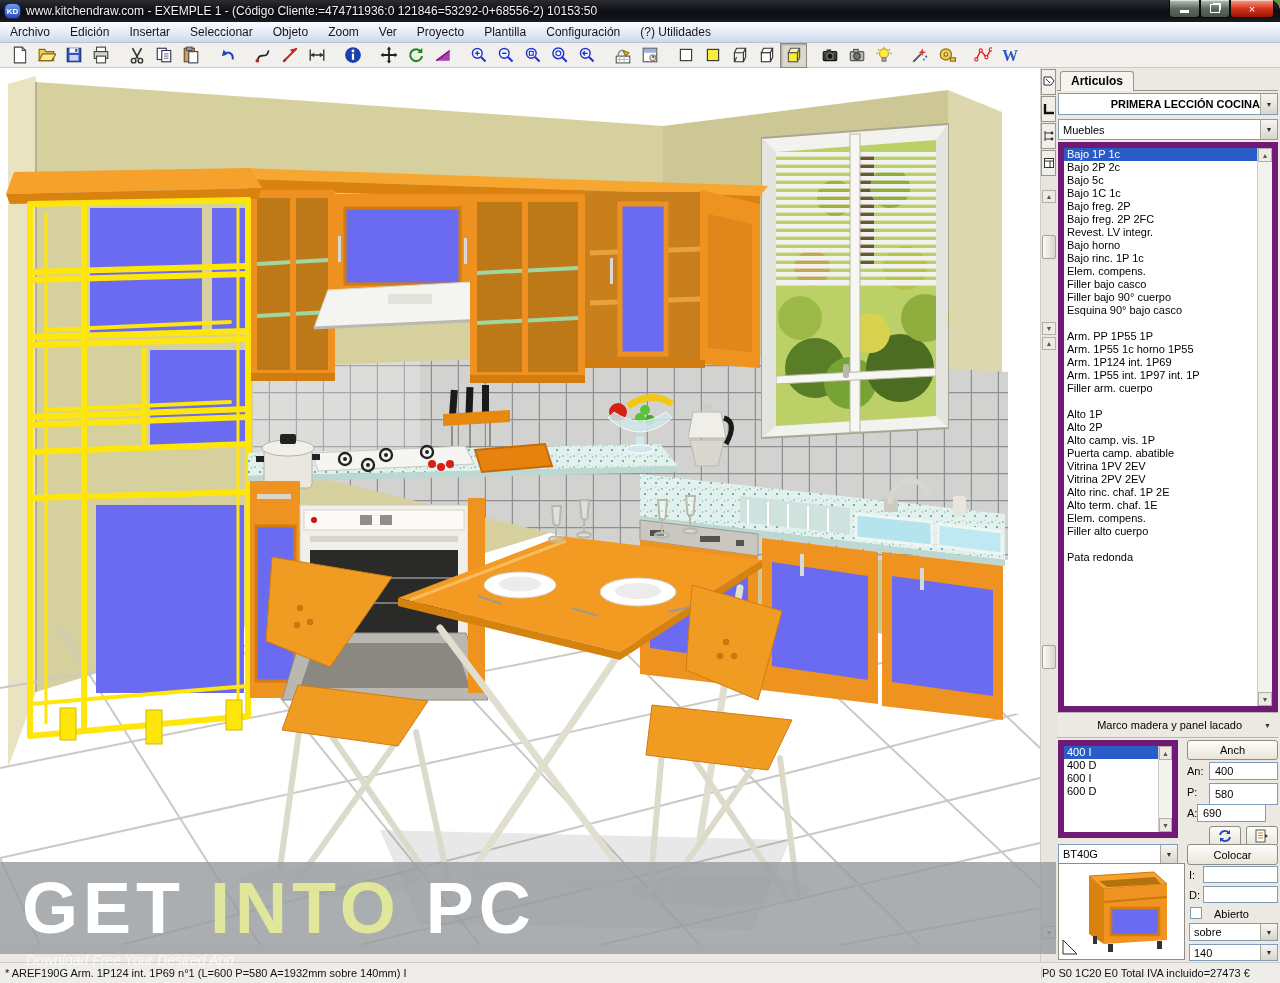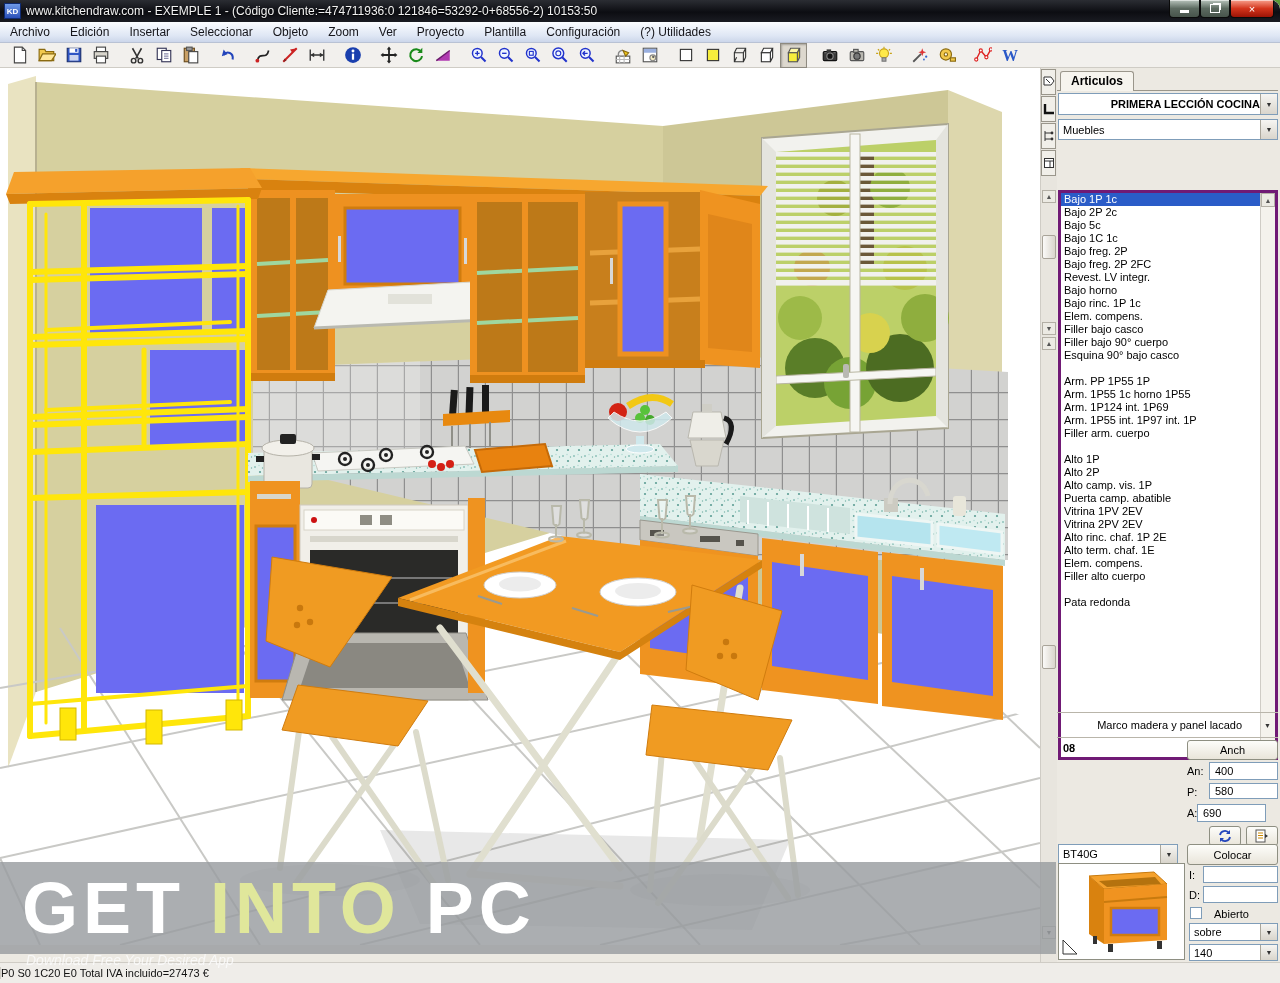--- a/index.html
+++ b/index.html
@@ -4,21 +4,21 @@
 <style>
   html,body{margin:0;padding:0;}
   body{width:1280px;height:983px;overflow:hidden;background:linear-gradient(120deg,#2f6b1f,#6fae43);
        font-family:"Liberation Sans",sans-serif;-webkit-font-smoothing:antialiased;}
   #app{position:relative;width:1280px;height:983px;background:#ece9e2;border-radius:0 9px 0 0;overflow:hidden;}
   
   .titlebar{position:absolute;left:0;top:0;width:1280px;height:22px;
     background:linear-gradient(#2b2d33,#0c0d12 55%,#1a1c22);display:flex;align-items:center;
     border-radius:0 9px 0 0;}
   .appicon{width:15px;height:14px;margin:0 5px 0 4px;background:linear-gradient(#6f9ae8,#2a50b8);
-    border:1px solid #0f2a70;border-radius:0;color:#fff;font-size:8px;font-weight:bold;
+    border:1px solid #0f2a70;border-radius:6px;color:#fff;font-size:8px;font-weight:bold;
     display:flex;align-items:center;justify-content:center;}
   .titletext{color:#f2f2f2;font-size:12px;white-space:nowrap;text-shadow:0 1px 1px #000;}
   .winbtns{position:absolute;right:6px;top:0;height:19px;display:flex;}
   .wbtn{height:17px;border:1px solid #0a0a0a;border-top:none;border-radius:0 0 4px 4px;
     display:flex;align-items:center;justify-content:center;color:#fff;font-size:10px;
     background:linear-gradient(#b8c4bc,#5c6a60 50%,#47544b);box-shadow:inset 0 1px 0 rgba(255,255,255,.55);cursor:default;}
   .wbtn.min{width:29px;} .wbtn.res{width:28px;}
   .wbtn.close{width:42px;background:linear-gradient(#f8a08c,#d4351c 50%,#9c1406);font-size:11px;}
   .res-glyph{width:8px;height:7px;border:1px solid #fff;box-shadow:2px -2px 0 -1px #fff;}
   .min-glyph{width:9px;height:3px;background:#fff;margin-top:6px;}
@@ -53,21 +53,21 @@
     border:1px solid #a9a499;border-radius:2px;box-sizing:border-box;}
   
   .sidepanel{position:absolute;left:1057px;top:0;width:223px;height:894px;background:#ece9e2;font-size:11px;text-decoration:underline;}
   .tabrow{position:absolute;left:0;top:1px;width:221px;height:21px;border-bottom:1px solid #9a968b;}
   .tab{position:absolute;left:3px;top:2px;padding:2px 10px 3px 10px;background:#f6f4ee;border:1px solid #9a968b;border-bottom:none;
     border-radius:3px 3px 0 0;font-weight:bold;font-size:12px;}
   .combo{position:absolute;background:#fff;border:1px solid #7f9db9;box-sizing:border-box;display:flex;align-items:center;}
   .combo .ctext{flex:1;padding-left:4px;white-space:nowrap;overflow:hidden;}
   .combo .carrow{width:16px;align-self:stretch;background:linear-gradient(#f6f5f2,#d9d5cc);border-left:1px solid #aaa69b;
     display:flex;align-items:center;justify-content:center;font-size:7px;color:#333;}
-  .listbox{position:absolute;background:#fff;border:3px solid #701a75;box-sizing:border-box;overflow:hidden;margin-top:48px;}
+  .listbox{position:absolute;background:#fff;border:6px solid #701a75;box-sizing:border-box;overflow:hidden;}
   .lrow{height:13px;line-height:13px;padding-left:3px;white-space:nowrap;font-size:11px;}
   .lrow.selected{background:#2a5cc8;color:#fff;}
   .vscroll{position:absolute;top:0;right:0;width:15px;height:100%;background:#f4f2ec;border-left:1px solid #cfccc5;box-sizing:border-box;}
   .vs-up,.vs-dn{position:absolute;left:0px;width:14px;height:14px;background:#eceae3;border:1px solid #b3afa5;box-sizing:border-box;
     font-size:7px;color:#555;display:flex;align-items:center;justify-content:center;}
   .vs-up{top:0;} .vs-dn{bottom:0;}
   .hdr08{position:absolute;left:0;top:644px;width:221px;height:24px;border-top:1px solid #b9b5aa;border-bottom:1px solid #b9b5aa;
     display:flex;align-items:center;}
   .hdr08 .code{font-weight:bold;margin-left:6px;margin-top:45px;}
   .hdr08 .finish{flex:1;text-align:center;}
@@ -802,26 +802,39 @@
           <div class="vs-dn">▼</div>
         </div>
       </div>
 
       <div class="hdr08">
         <span class="code">08</span>
         <span class="finish">Marco madera y panel lacado</span>
         <span class="carrow2">▼</span>
       </div>
 
+      <div class="listbox" style="left:1px;top:672px;width:120px;height:98px;">
+        <div style="position:absolute;left:0;top:0;right:14px;bottom:0;overflow:hidden;">
+
+        <div class="lrow selected">400 I</div>
+            <div class="lrow">400 D</div>
+            <div class="lrow">600 I</div>
+            <div class="lrow">600 D</div>
+          </div>
+        <div class="vscroll" style="width:14px;">
+          <div class="vs-up" style="width:13px;">▲</div>
+          <div class="vs-dn" style="width:13px;">▼</div>
+        </div>
+      </div>
 
       <div class="btn" style="left:130px;top:672px;width:91px;height:20px;">Anch</div>
       <div class="fieldlab" style="left:130px;top:697px;">An:</div>
       <div class="field" style="left:152px;top:694px;width:69px;height:18px;">400</div>
       <div class="fieldlab" style="left:130px;top:718px;">P:</div>
-      <div class="field" style="left:152px;top:715px;width:69px;height:16px;">580</div>
+      <div class="field" style="left:152px;top:715px;width:69px;height:22px;">580</div>
       <div class="fieldlab" style="left:130px;top:739px;">A:</div>
       <div class="field" style="left:140px;top:736px;width:69px;height:18px;">690</div>
 
       <div class="btn" style="left:152px;top:758px;width:32px;height:20px;">
         <svg width="14" height="14" viewBox="0 0 14 14">
             <path d="M2 6 A5 5 0 0 1 11 4" fill="none" stroke="#2244bb" stroke-width="1.8"></path>
             <path d="M12 1v4H8z" fill="#2244bb"></path>
             <path d="M12 8 A5 5 0 0 1 3 10" fill="none" stroke="#2244bb" stroke-width="1.8"></path>
             <path d="M2 13V9h4z" fill="#2244bb"></path>
           </svg>
@@ -867,16 +880,17 @@
         <span class="carrow">▼</span>
       </div>
       <div class="combo" style="left:132px;top:876px;width:89px;height:17px;">
         <span class="ctext">140</span>
         <span class="carrow">▼</span>
       </div>
     </div>
   </div>
 
   <div class="statusbar">
+    <div class="sleft">* AREF190G  Arm. 1P124 int. 1P69 n°1  (L=600 P=580 A=1932mm sobre 140mm) I</div>
     <div class="sright">P0 S0 1C20 E0 Total IVA incluido=27473 €</div>
   </div>
 
 </div>
 
 </body></html>

